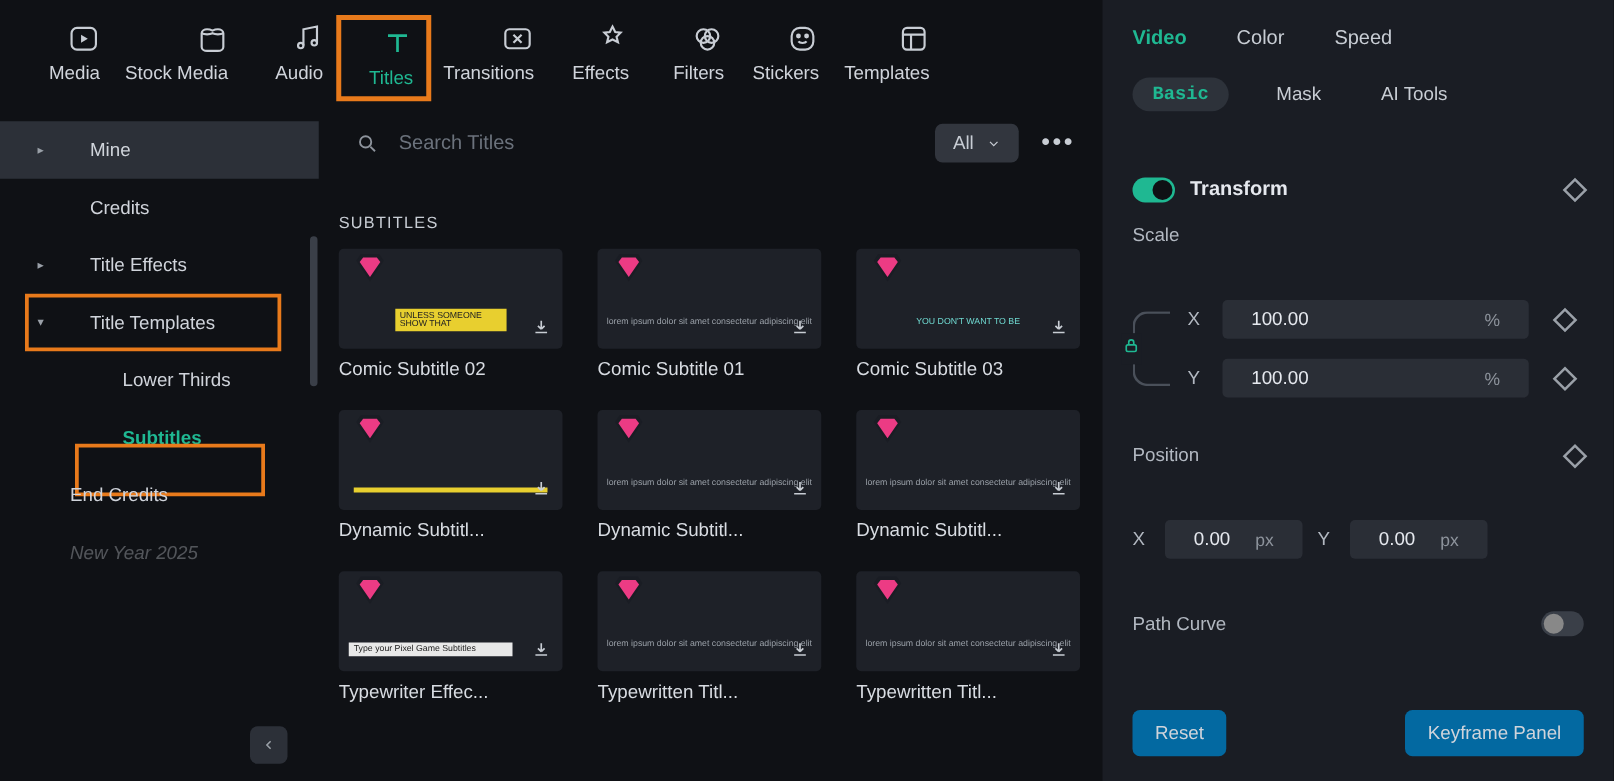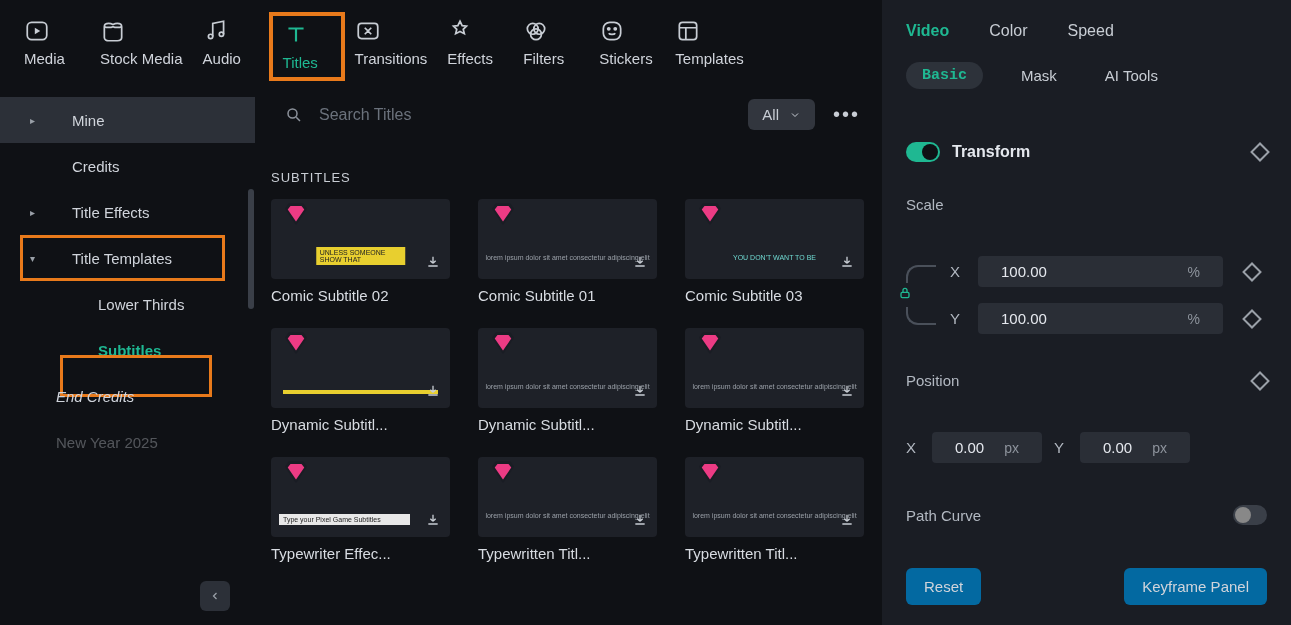--- a/index.html
+++ b/index.html
@@ -2,21 +2,21 @@
 <html><head>
 <meta charset="utf-8">
 <style>
   * { box-sizing: border-box; margin: 0; padding: 0; font-family: -apple-system, "Segoe UI", sans-serif; }
   body { background: #0f1115; width: 1291px; height: 625px; overflow: hidden; color: #c8cdd4; display: flex; }
   .left-panel { width: 880px; display: flex; flex-direction: column; }
   .right-panel { flex: 1; background: #1a1d24; border-left: 2px solid #0f1115; padding-top: 10px; position: relative; }
 
   
   .top-nav { display: flex; gap: 0; padding: 12px 14px 8px 14px; }
-  .nav-item { display: flex; flex-direction: column; align-items: flex-start; gap: 6px; padding: 6px 10px; cursor: pointer; min-width: 76px; }
+  .nav-item { display: flex; flex-direction: column; align-items: flex-end; gap: 6px; padding: 6px 10px; cursor: pointer; min-width: 76px; }
   .nav-item svg { width: 26px; height: 26px; }
   .nav-item span { font-size: 15px; color: #d0d4db; }
   .nav-item.active span { color: #1fb892; }
   .nav-item.active .icn { stroke: #1fb892; fill: none; }
   .hl-orange { border: 4px solid #e87a1b; }
 
   
   .mid { flex: 1; display: flex; overflow: hidden; }
   .sidebar { width: 255px; display: flex; flex-direction: column; padding-top: 8px; position: relative; }
   .side-row { display: flex; align-items: center; height: 46px; padding-left: 28px; font-size: 15px; color: #d0d4db; cursor: pointer; position: relative; }
@@ -164,24 +164,24 @@
           <span>Title Templates</span>
         </div>
       <div class="hl-box" style="top:146px; left:20px; width:205px; height:46px;"></div>
       <div class="side-row sub" style="padding-left:98px;">
           <span>Lower Thirds</span>
         </div>
       <div class="side-row sub active-sub" style="padding-left:98px;">
           <span>Subtitles</span>
         </div>
       <div class="hl-box" style="top:266px; left:60px; width:152px; height:42px;"></div>
-      <div class="side-row sub" style="font-style:italic;">
+      <div class="side-row sub" style="">
           <span>End Credits</span>
         </div>
-      <div class="side-row sub" style="opacity:.35;">
+      <div class="side-row sub" style="opacity:.35;font-style:italic;">
           <span>New Year 2025</span>
         </div>
       <div class="back-chip">
         <svg width="12" height="12" viewBox="0 0 24 24" fill="none" stroke="#9aa0a8" stroke-width="2.5">
             <path d="M15 6l-6 6 6 6"></path>
           </svg>
       </div>
     </div>
 
     <div class="content">
@@ -359,21 +359,21 @@
   </div>
 
   <div class="prop-row" style="justify-content:space-between;">
     <div style="display:flex; align-items:center; gap:12px;">
       <div class="toggle"></div>
       <span class="prop-title">Transform</span>
     </div>
     <div class="diamond"></div>
   </div>
 
-  <div class="prop-row" style="margin-top:22px;">
+  <div class="prop-row" style="margin-top:6px;">
     <span class="lbl">Scale</span>
   </div>
 
   <div class="prop-row" style="gap:0; align-items:stretch;">
     <div class="lock-group" style="position:relative; width:44px;">
       <div class="lock-curve"></div>
       <div class="lock-ic">
         <svg width="16" height="16" viewBox="0 0 24 24" fill="none" stroke="#1fb892" stroke-width="2">
             <rect x="6" y="11" width="12" height="8" rx="2"></rect>
             <path d="M9 11V8a3 3 0 016 0v3"></path>

